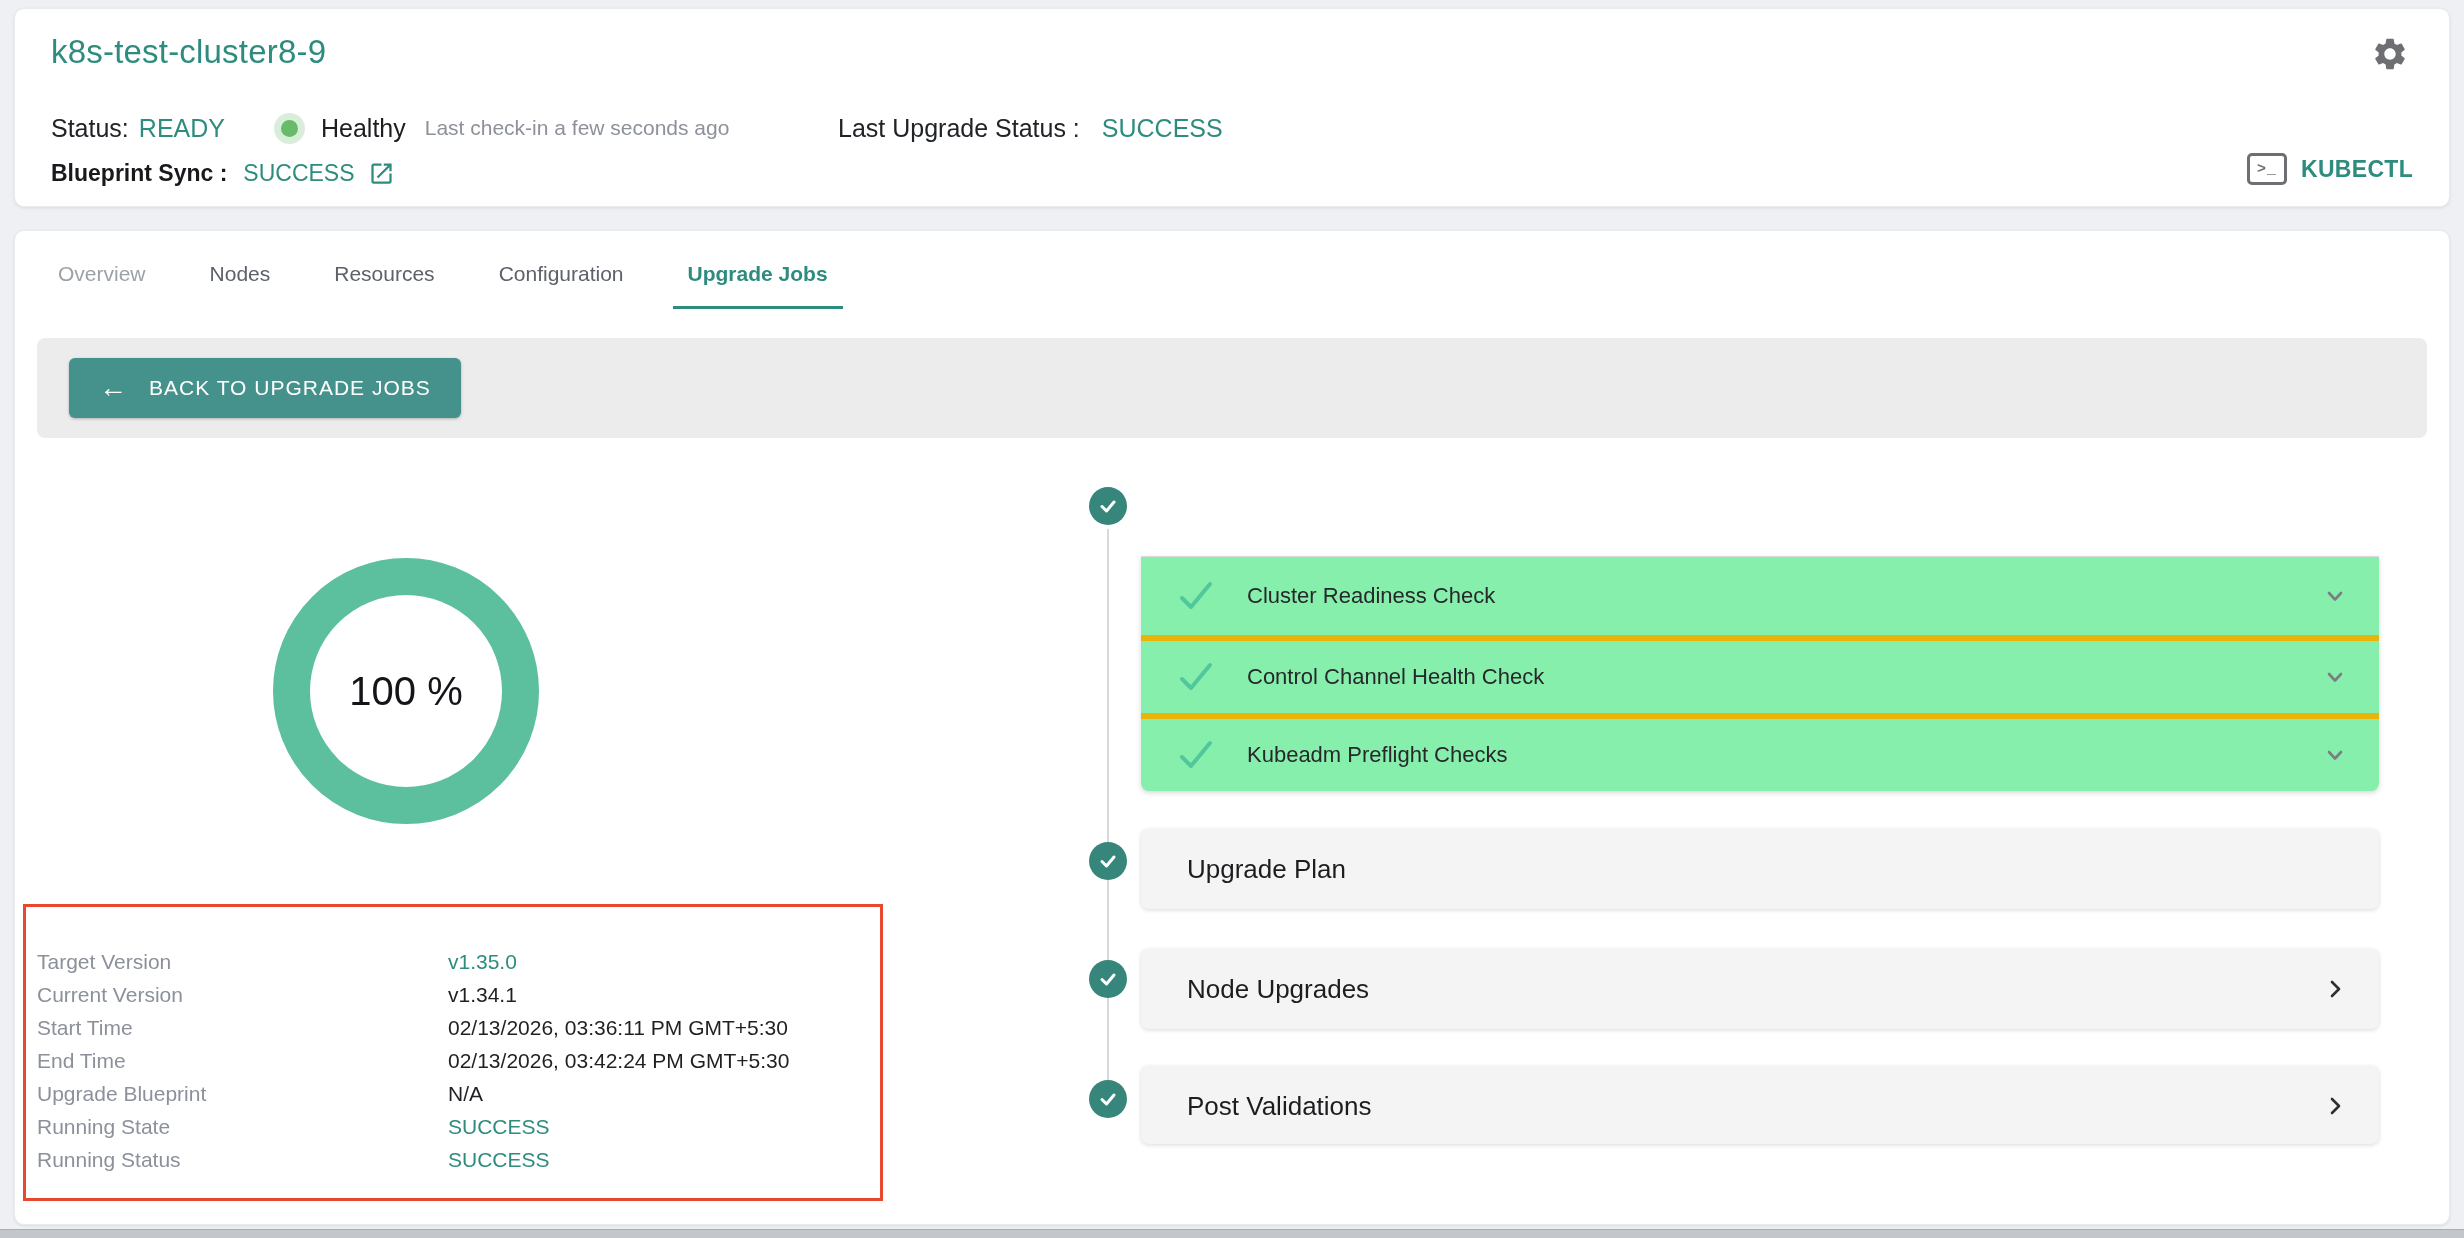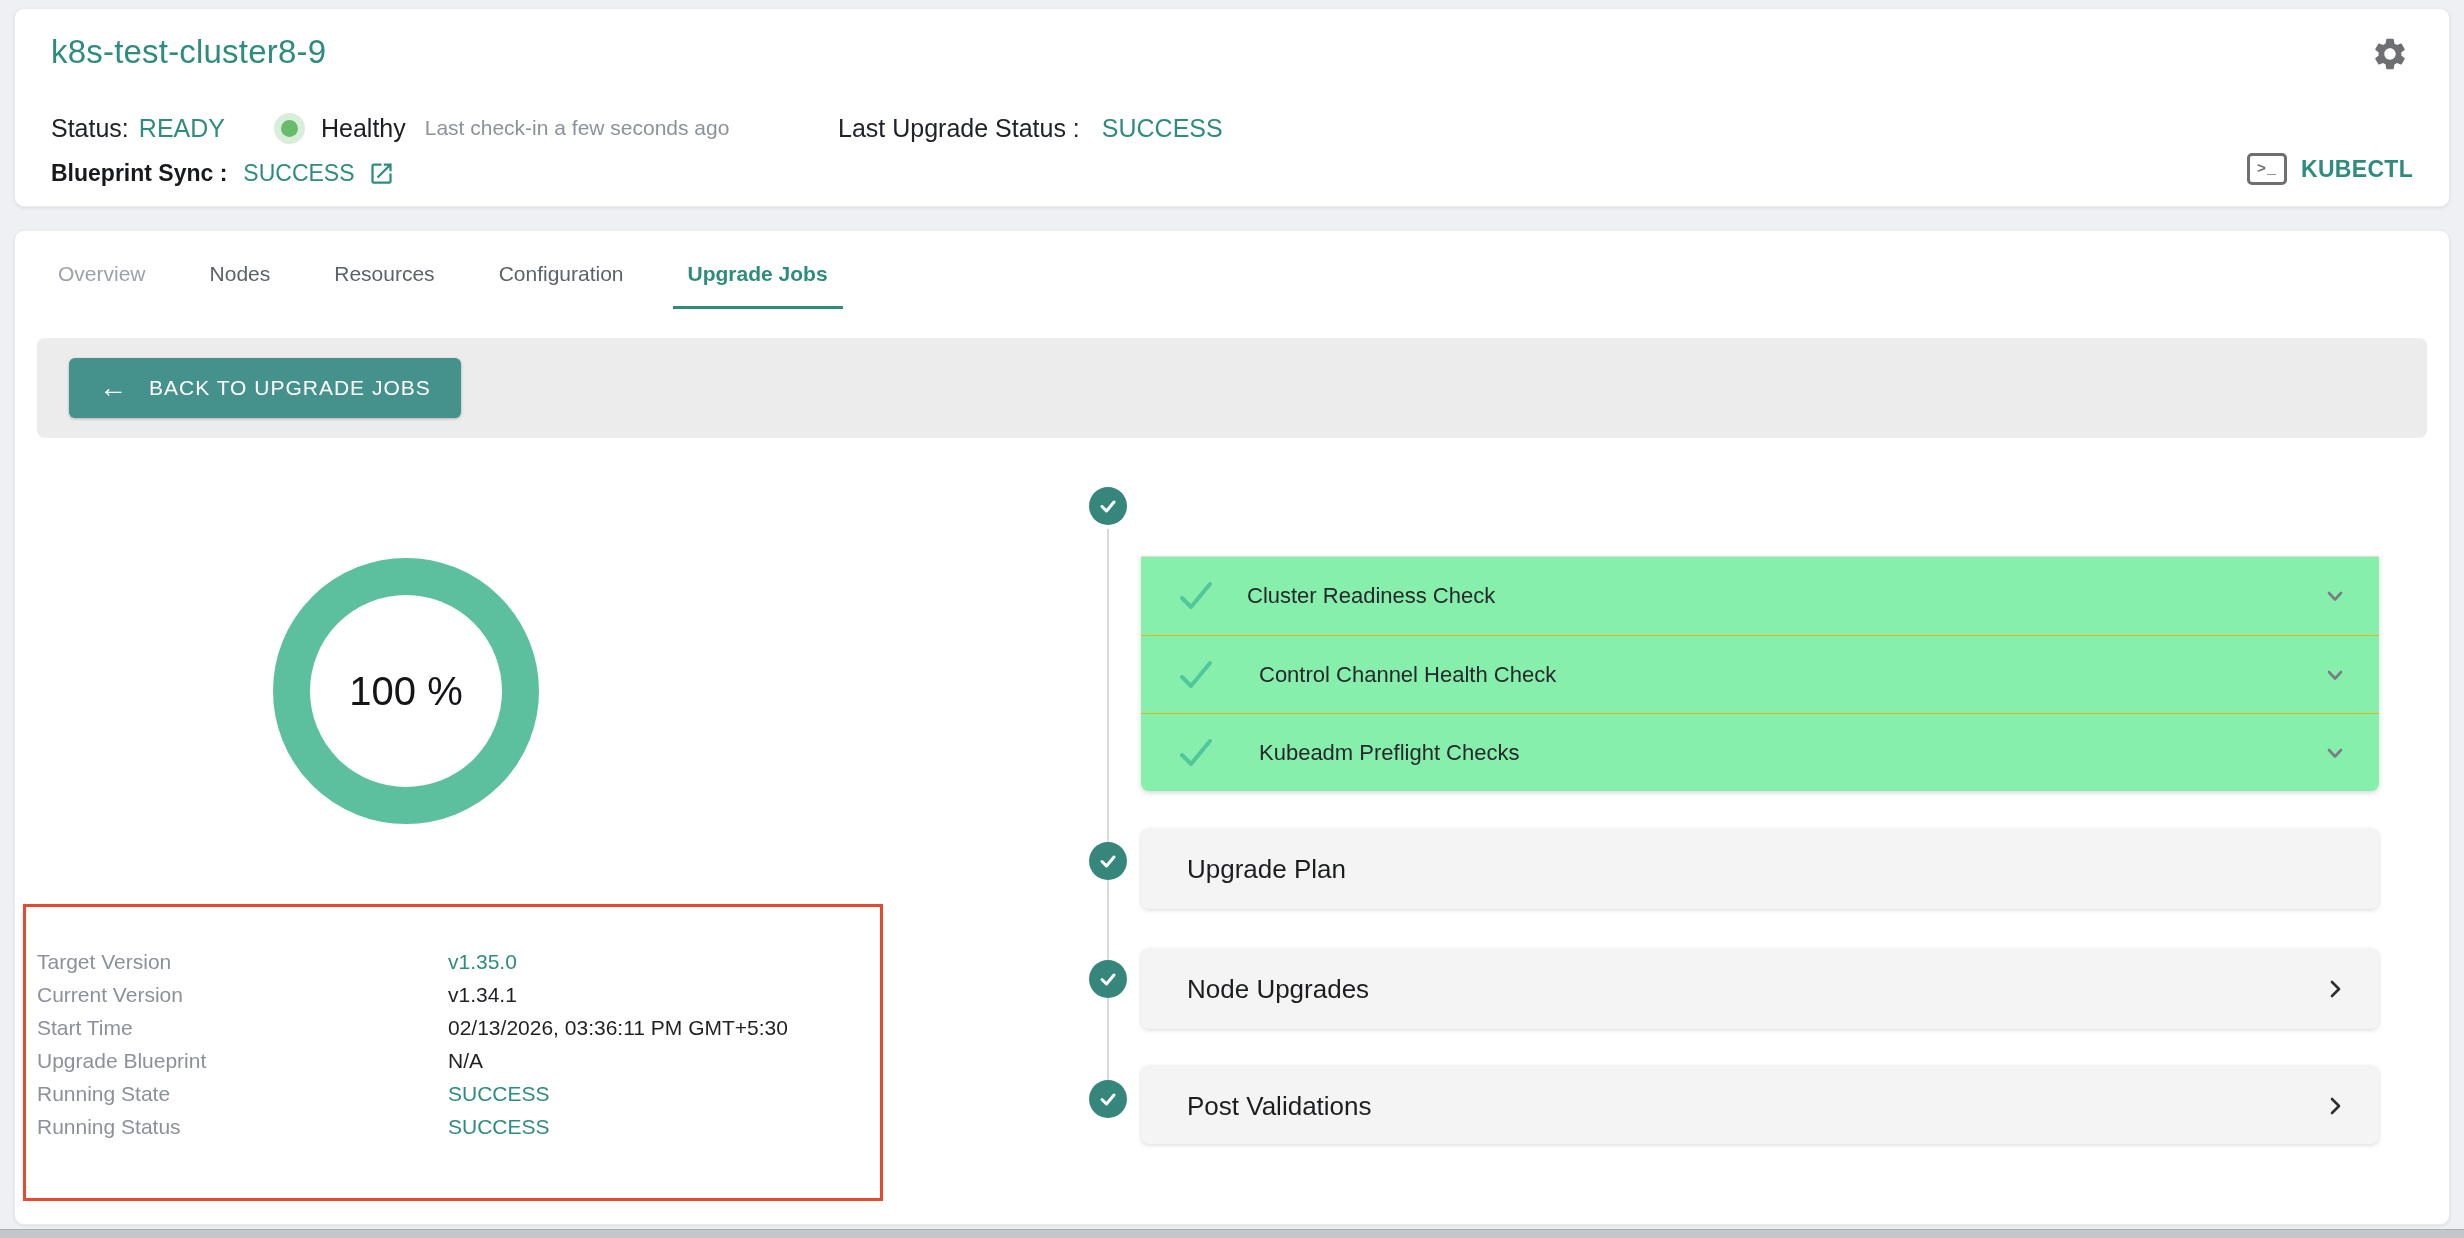--- a/index.html
+++ b/index.html
@@ -138,21 +138,21 @@
   .panel-body {
     position:absolute; left:1126px; width:1238px; top:325px;
     background:#86efac; border-radius:0 0 8px 8px;
     box-shadow:0 2px 5px rgba(40,45,55,.18);
     border-top:1px solid #dcdcde;
   }
   .check-row {
     position:relative; height:78px; display:flex; align-items:center;
     cursor:pointer;
   }
-  .check-row + .check-row { border-top:1px solid #eab308;gap:12px; }
+  .check-row + .check-row { border-top:6px solid #eab308; }
   .check-icon { margin-left:36px; width:38px; height:34px; }
   .check-icon svg { width:38px; height:34px; }
   .check-label { margin-left:32px; font-size:22px; color:#26282b; }
   
   .hscrollbar {
     position:absolute; left:0; right:0; bottom:0; height:9px;
     background:#c3c6cb; border-top:1px solid #a9adb3; cursor:pointer;
   }
 </style>
 </head>
@@ -224,20 +224,24 @@
     </div>
     <div class="detail-row">
       <span class="detail-label">Current Version</span>
       <span class="detail-value">v1.34.1</span>
     </div>
     <div class="detail-row">
       <span class="detail-label">Start Time</span>
       <span class="detail-value">02/13/2026, 03:36:11 PM GMT+5:30</span>
     </div>
     <div class="detail-row">
+      <span class="detail-label">End Time</span>
+      <span class="detail-value">02/13/2026, 03:42:24 PM GMT+5:30</span>
+    </div>
+    <div class="detail-row">
       <span class="detail-label">Upgrade Blueprint</span>
       <span class="detail-value">N/A</span>
     </div>
     <div class="detail-row">
       <span class="detail-label">Running State</span>
       <span class="detail-value teal">SUCCESS</span>
     </div>
     <div class="detail-row">
       <span class="detail-label">Running Status</span>
       <span class="detail-value teal">SUCCESS</span>

